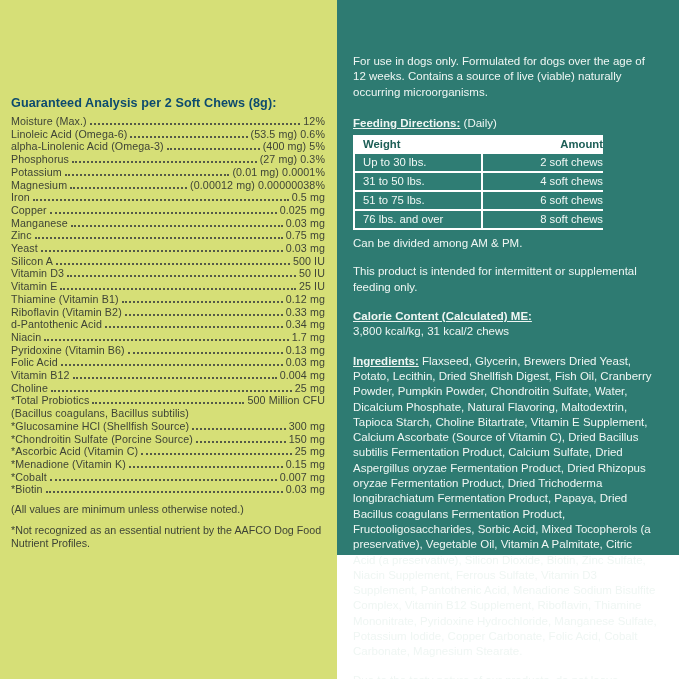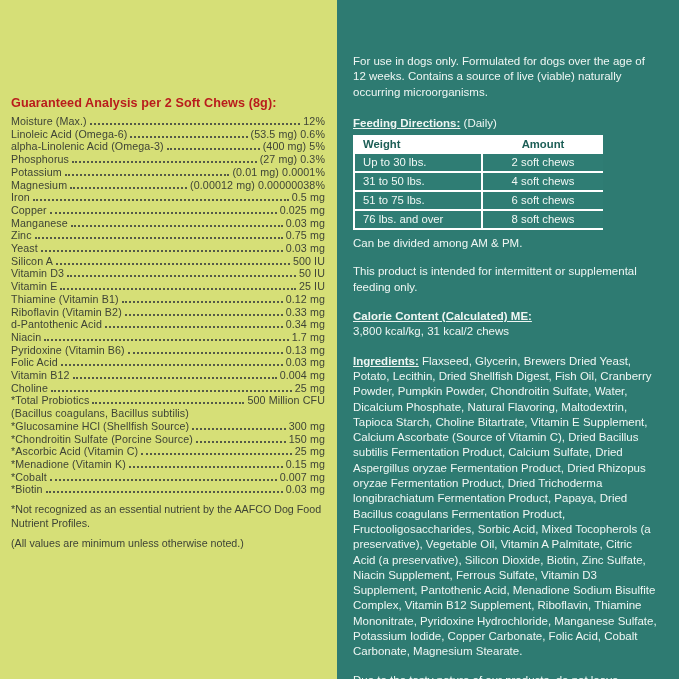--- a/index.html
+++ b/index.html
@@ -7,55 +7,55 @@
     width:679px;height:679px;display:flex;overflow:hidden;
     font-family:"Liberation Sans","DejaVu Sans",sans-serif;
     -webkit-font-smoothing:antialiased;
   }
   
   .left{
     width:337px;height:679px;background:#d6df77;box-sizing:border-box;
     padding:96px 12px 0 11px;color:#3e4336;flex-shrink:0;
   }
   .ga-title{
-    font-size:12.6px;font-weight:700;color:#b91c1c;margin:0 0 5px 0;
+    font-size:12.6px;font-weight:700;color:#0c4a6e;margin:0 0 5px 0;
     letter-spacing:.1px;
   }
   .ga-row{
     display:flex;align-items:baseline;font-size:10.7px;line-height:12.7px;
     white-space:nowrap;letter-spacing:.1px;
   }
   .ga-row .lbl{flex:0 0 auto;}
   .ga-row .dots{
     flex:1 1 auto;border-bottom:2px dotted #555a47;margin:0 3px 2px 3px;
     min-width:8px;
   }
   .ga-row .val{flex:0 0 auto;}
   .ga-note{font-size:10.7px;line-height:13.5px;margin:7px 0 0 0;}
   
   .right{
-    width:342px;height:679px;background:#2e7b72;box-sizing:border-box;
+    width:342px;height:555px;background:#2e7b72;box-sizing:border-box;
     padding:54px 22px 0 16px;color:#eff6f3;flex-shrink:0;
     font-size:11.5px;line-height:15.3px;
   }
   .right p{margin:0;}
   .intro{margin-bottom:16px !important;}
   .fd-title{margin-bottom:4px !important;}
   .bold{font-weight:700;text-decoration:underline;}
   
   .ft{
     display:grid;grid-template-columns:126px 120px;gap:2px;
     background:#ffffff;border:2px solid #ffffff;width:250px;
     box-sizing:border-box;margin-bottom:6px;
   }
   .ft-cell{
     background:#2f7d74;color:#f2f8f5;font-size:11.3px;line-height:17px;
     height:17px;padding:0 0 0 8px;white-space:nowrap;
   }
-  .ft-cell.amount{text-align:center;padding:0;}
+  .ft-cell.amount{text-align:right;padding:0;}
   .ft-cell.head{
     background:#ffffff;color:#1c5e56;font-weight:700;height:15px;line-height:15px;
   }
   .divide-note{margin-bottom:13px !important;}
   .intermittent{margin-bottom:14px !important;}
   .cal-value{margin-bottom:14px !important;}
   .ingredients{margin-bottom:13px !important;}
 </style>
 </head>
 <body>
@@ -207,22 +207,22 @@
           <span class="lbl">*Cobalt</span>
           <span class="dots"></span>
           <span class="val">0.007 mg</span>
         </div>
         <div class="ga-row">
           <span class="lbl">*Biotin</span>
           <span class="dots"></span>
           <span class="val">0.03 mg</span>
         </div>
       </div>
+    <p class="ga-note">(All values are minimum unless otherwise noted.)</p>
     <p class="ga-note">*Not recognized as an essential nutrient by the AAFCO Dog Food Nutrient Profiles.</p>
-    <p class="ga-note">(All values are minimum unless otherwise noted.)</p>
   </section>
 
   <section class="right">
     <p class="intro">For use in dogs only. Formulated for dogs over the age of 12 weeks. Contains a source of live (viable) naturally occurring microorganisms.</p>
 
     <p class="fd-title">
       <span class="bold">Feeding Directions:</span>
       <span>(Daily)</span>
     </p>
 

